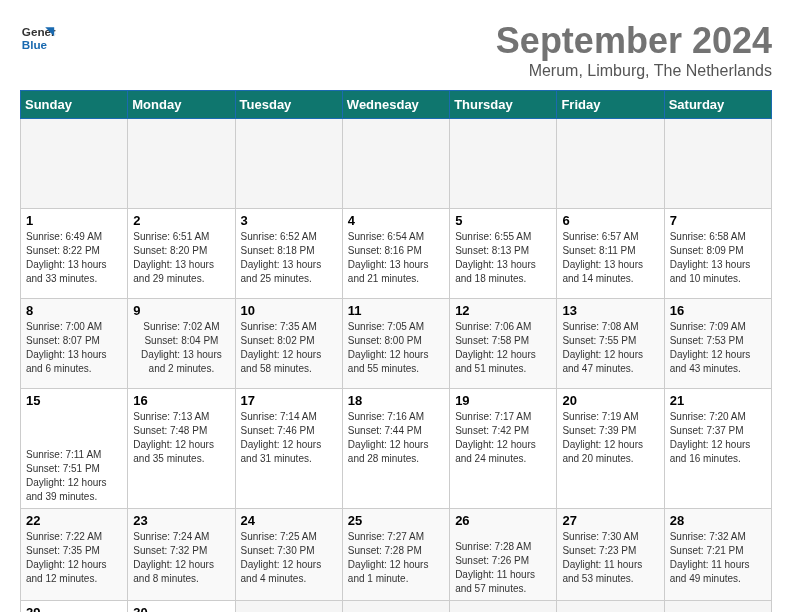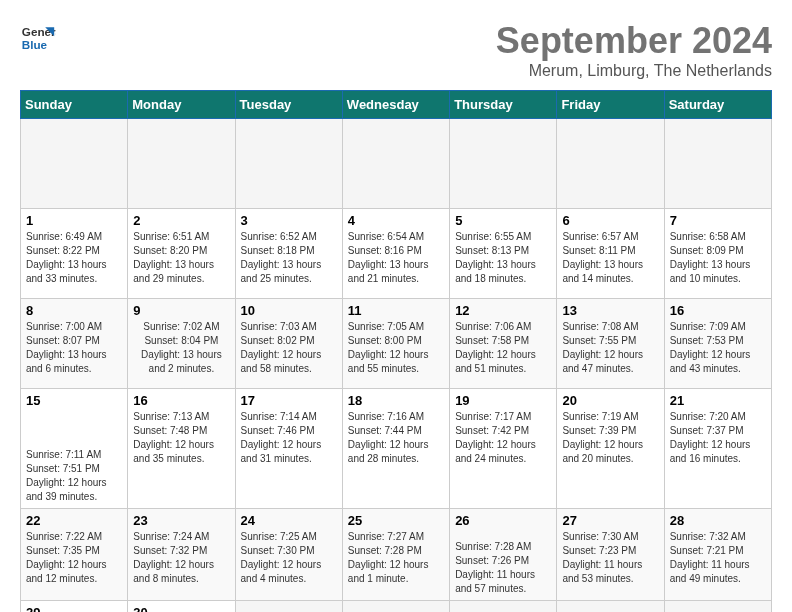--- a/index.html
+++ b/index.html
@@ -174,21 +174,21 @@
         </td>
         <td>
           <span class="day-num">9</span>
           <div class="day-info" style="white-space: pre-line; text-align: center;">Sunrise: 7:02 AM
 Sunset: 8:04 PM
 Daylight: 13 hours
 and 2 minutes.</div>
         </td>
         <td>
           <span class="day-num">10</span>
-          <div class="day-info" style="white-space: pre-line;">Sunrise: 7:03 AM
+          <div class="day-info" style="white-space: pre-line;">Sunrise: 7:35 AM
 Sunset: 8:02 PM
 Daylight: 12 hours
 and 58 minutes.</div>
         </td>
         <td>
           <span class="day-num">11</span>
           <div class="day-info" style="white-space: pre-line;">Sunrise: 7:05 AM
 Sunset: 8:00 PM
 Daylight: 12 hours
 and 55 minutes.</div>

